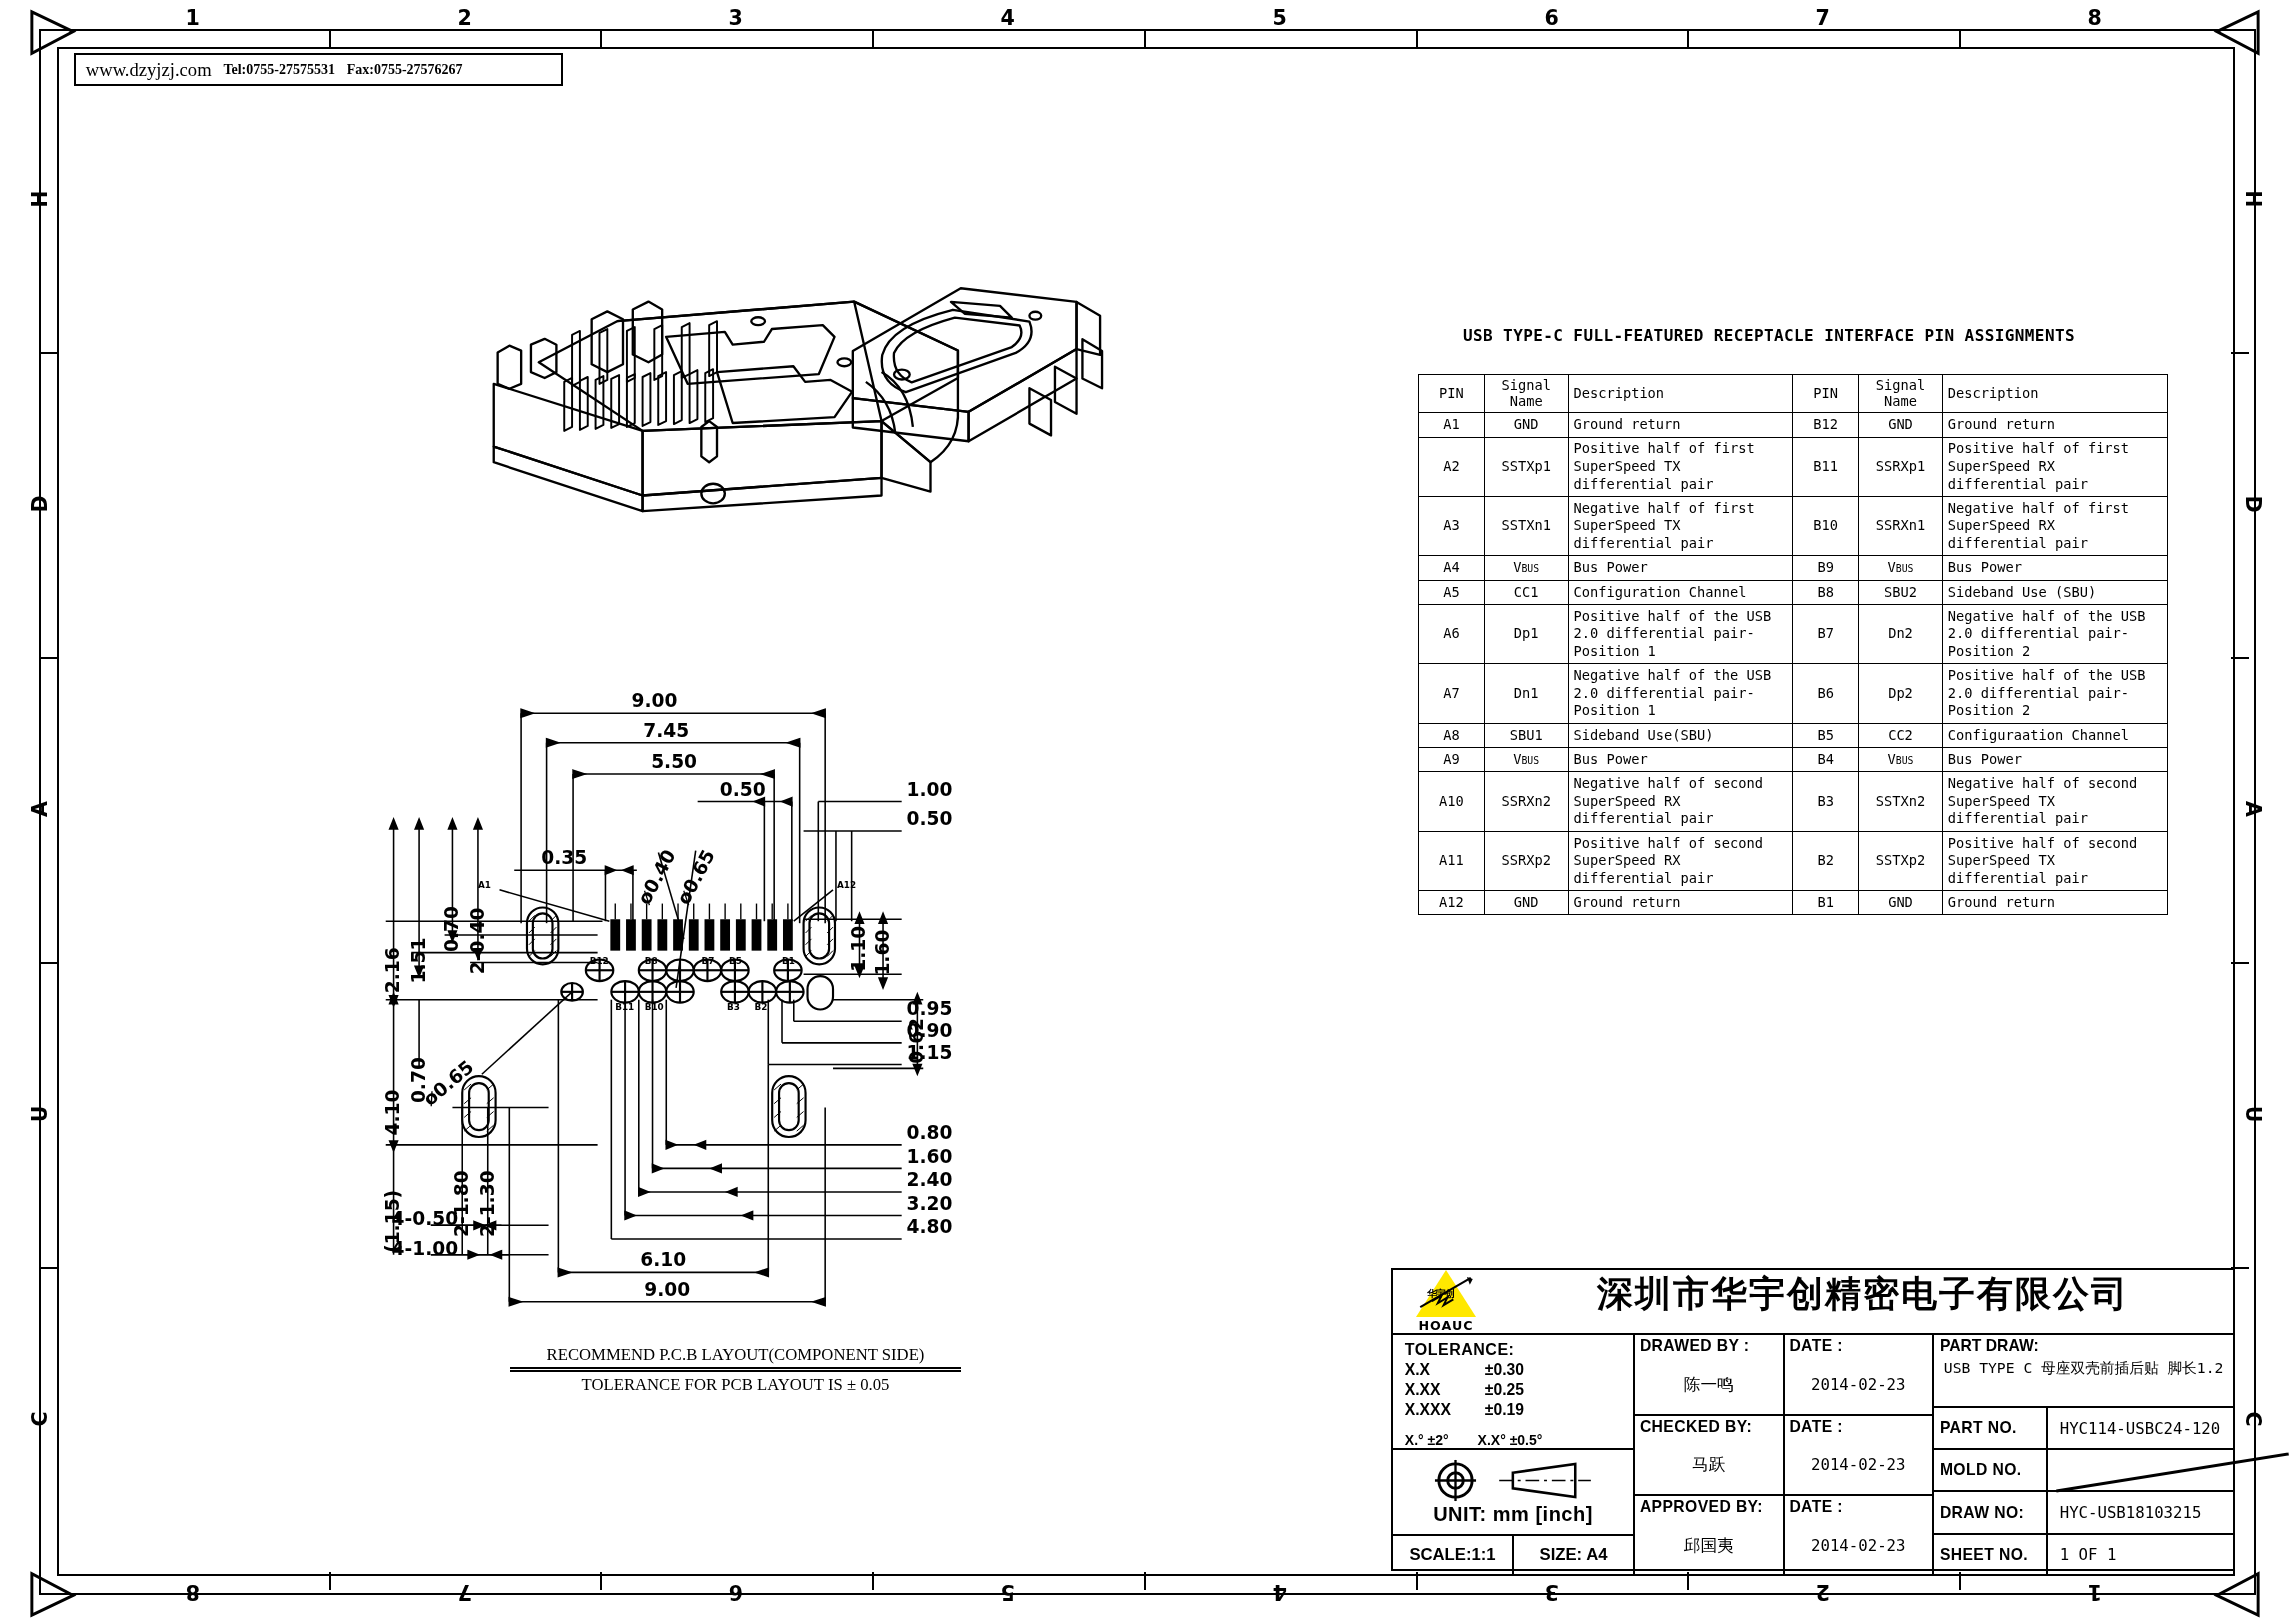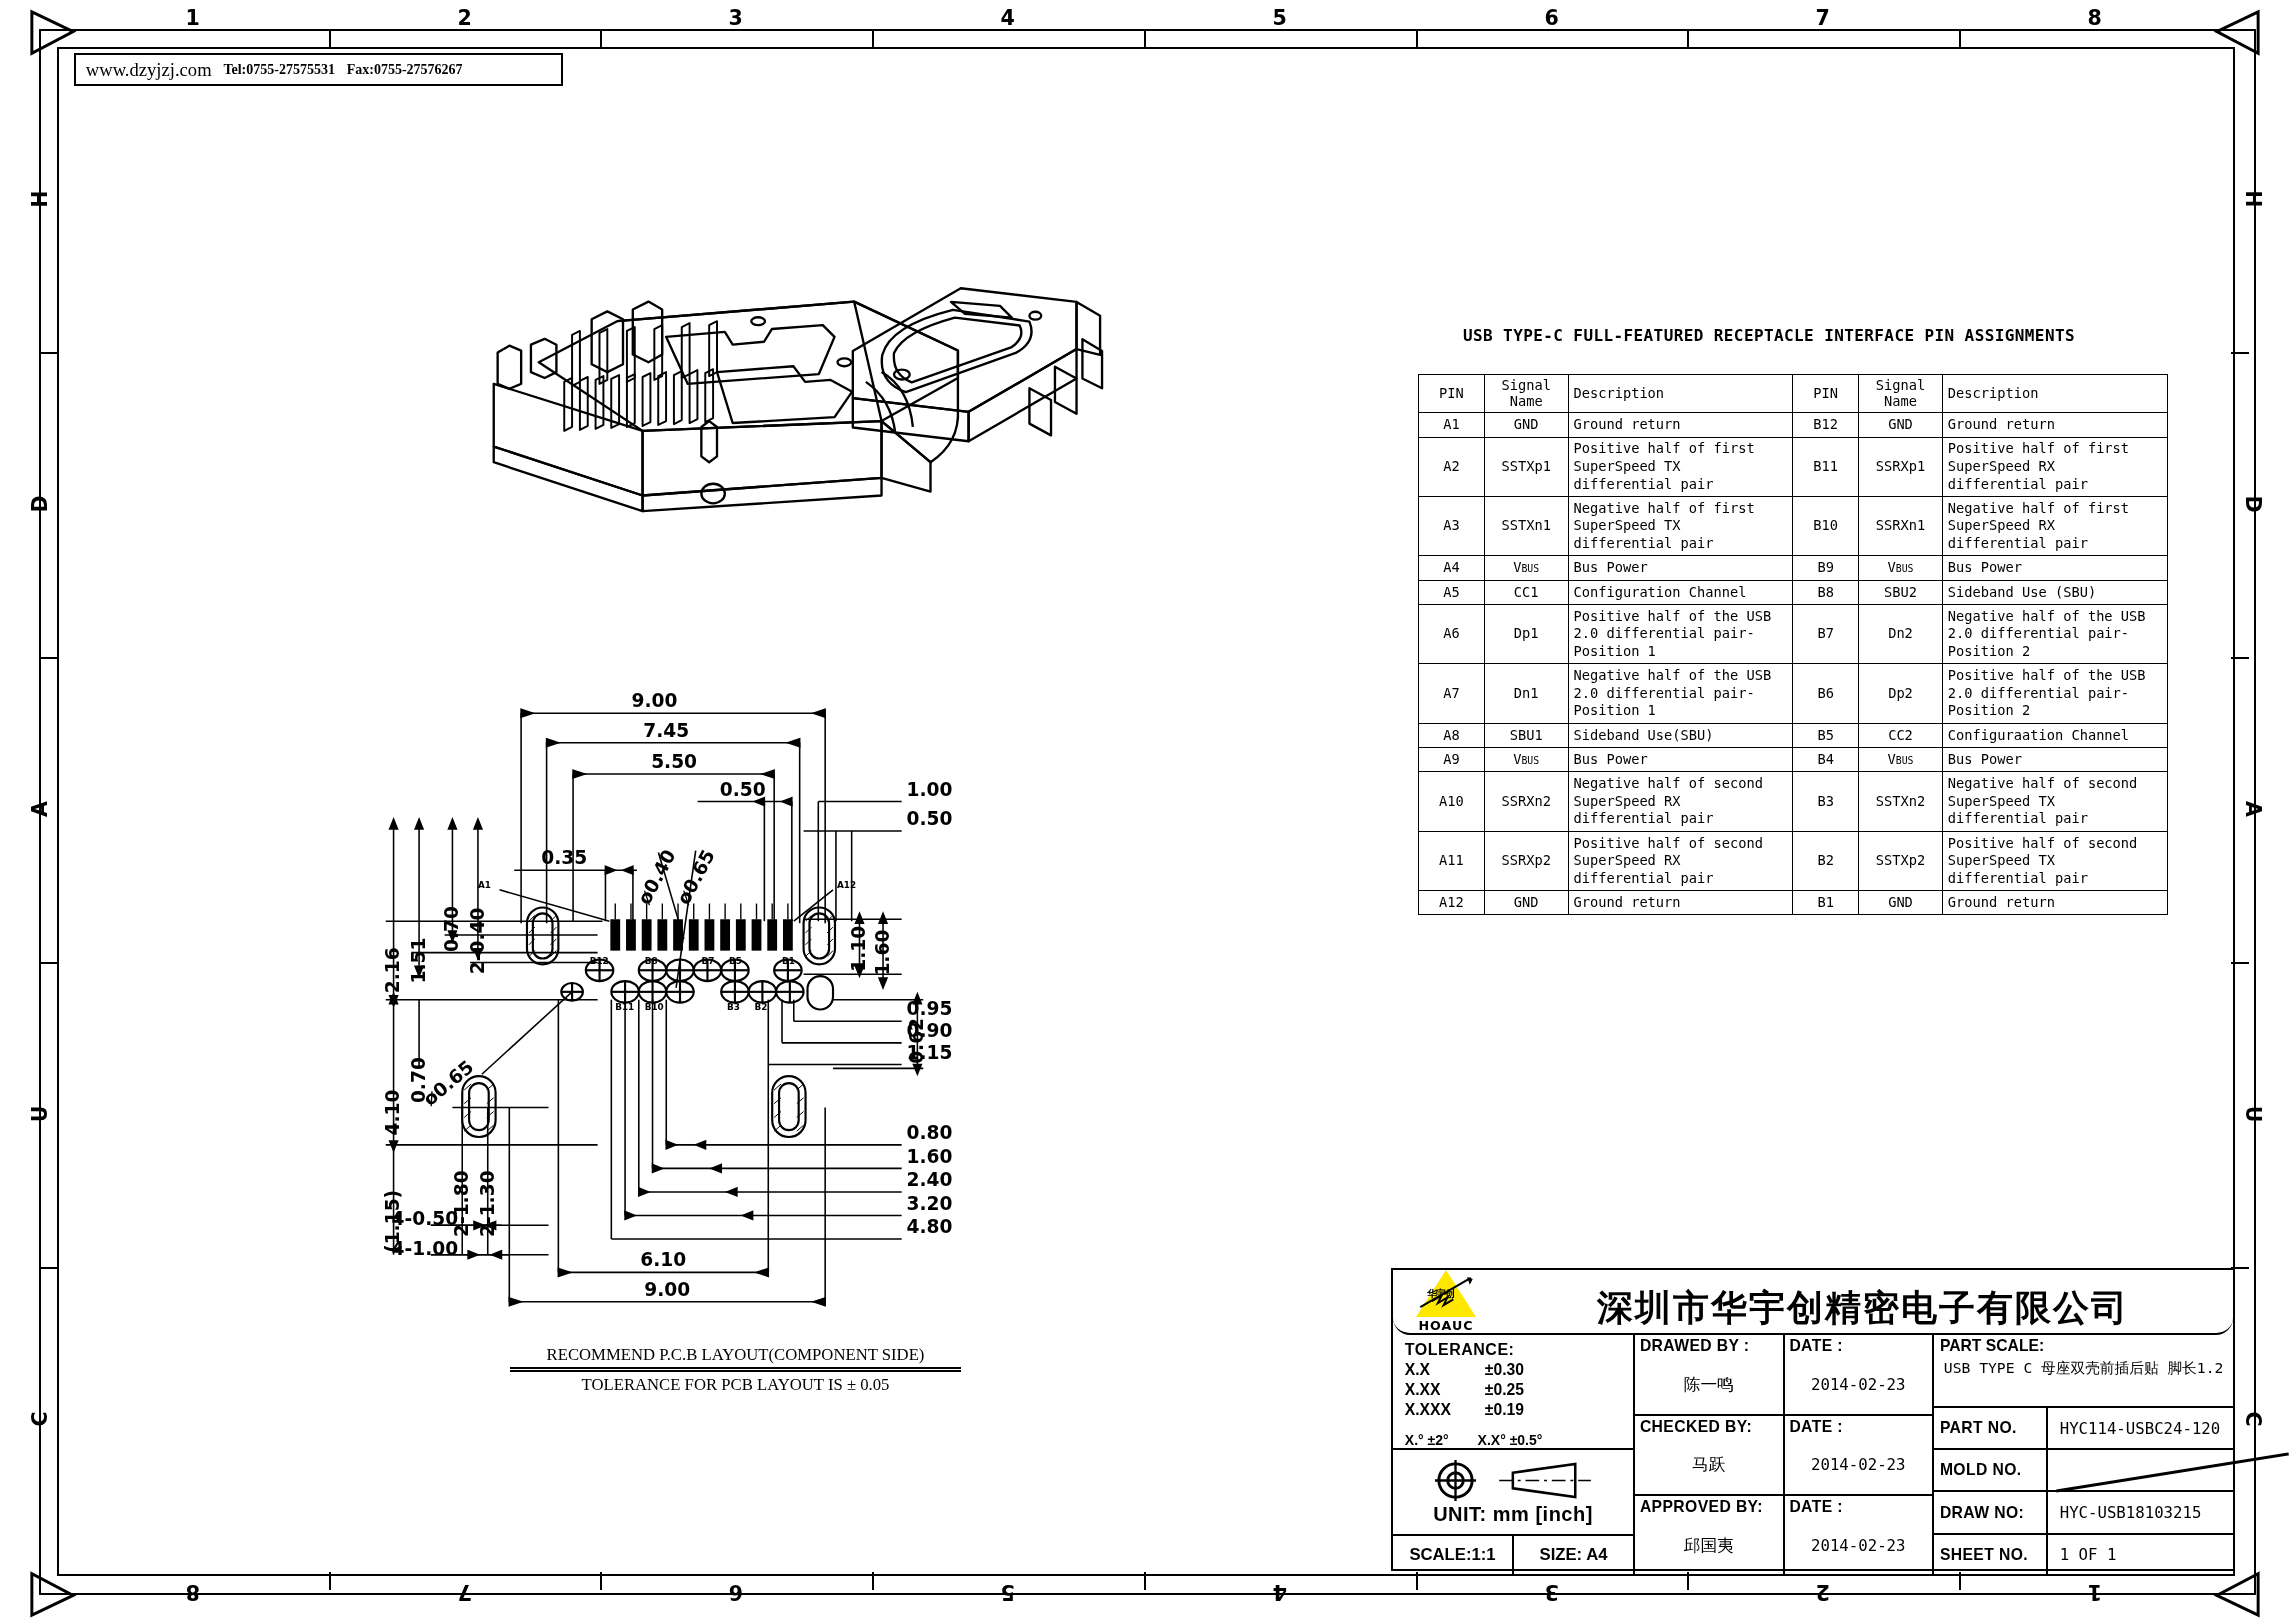--- a/index.html
+++ b/index.html
@@ -42,21 +42,21 @@
   #pin-table .c-pin{width:55px;text-align:center;}
   #pin-table .c-sig{width:73px;text-align:center;}
   #pin-table .c-desc{width:214px;text-align:left;}
   .sub{font-size:9.8px;vertical-align:baseline;}
 
   
   #title-block{position:absolute;left:1391px;top:1268px;width:840px;height:299px;
                border:2.9px solid #000;background:#fff;
                display:flex;flex-direction:column;}
   #tb-company{height:74px;border-bottom:2.9px solid #000;display:flex;
-              align-items:flex-end;position:relative;border-radius:17px;}
+              align-items:flex-start;position:relative;}
   #logo-box{width:106px;height:100%;display:flex;flex-direction:column;
             align-items:center;justify-content:center;}
   #logo-tri{position:relative;width:61px;height:47px;}
   #logo-tri .tri{position:absolute;left:0;top:0;width:0;height:0;
         border-left:30px solid transparent;border-right:30px solid transparent;
         border-bottom:47px solid #ffe800;}
   #logo-tri .bolt{position:absolute;left:2px;top:5.9px;width:57px;height:35px;}
   #logo-tri .cn{position:absolute;left:11.8px;top:17.6px;font-size:9.8px;font-weight:700;
         color:#000;font-family:"DejaVu Sans",sans-serif;letter-spacing:-1px;}
   #logo-text{font-size:12.7px;font-weight:700;letter-spacing:1px;
@@ -795,21 +795,21 @@
           </div>
           <div class="sign-date">
             <div class="sign-lbl">DATE :</div>
             <div class="sign-val dt">2014-02-23</div>
           </div>
         </div>
       </div>
 
       <div id="tb-part">
         <div id="part-name">
-          <div class="pn-lbl">PART SCALE:</div>
+          <div class="pn-lbl">PART DRAW:</div>
           <div class="pn-val">USB TYPE C 母座双壳前插后贴 脚长1.2</div>
         </div>
         <div class="part-row">
           <div class="part-lbl">PART NO.</div>
           <div class="part-val">HYC114-USBC24-120</div>
         </div>
         <div class="part-row">
           <div class="part-lbl">MOLD NO.</div>
           <div class="part-val">
             <svg style="position:absolute;left:2px;top:2px;" width="245" height="41" viewBox="0 0 250 42">

